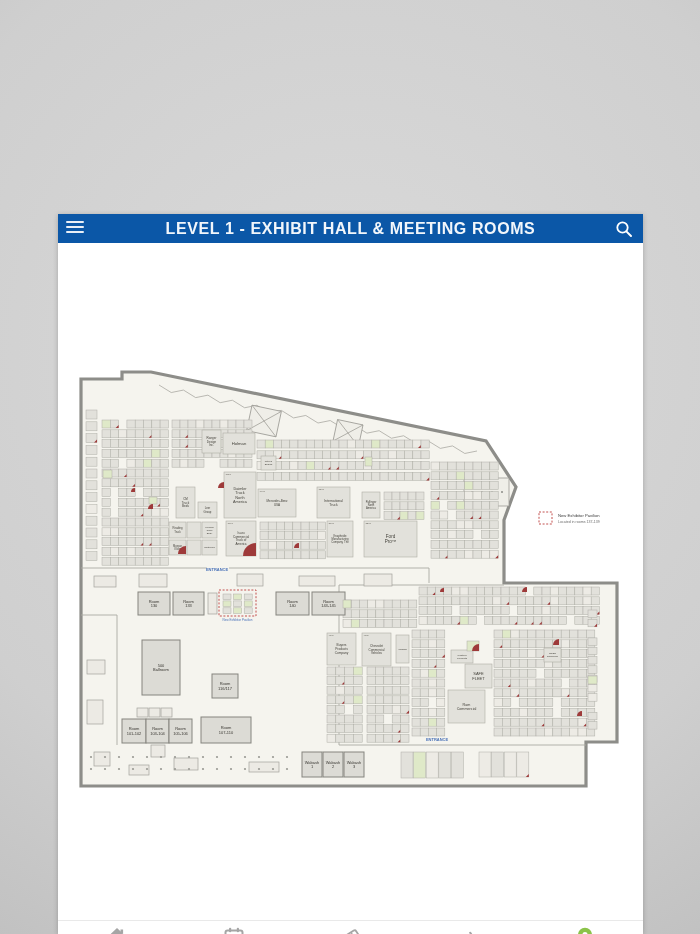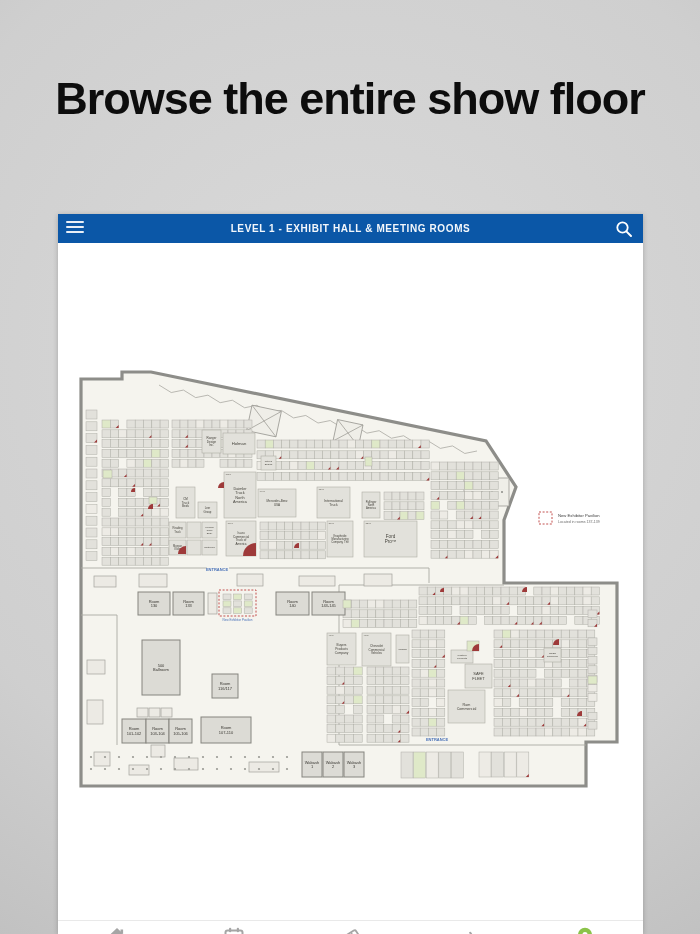--- a/index.html
+++ b/index.html
@@ -19,37 +19,36 @@
   }
   .app-header{
     position:absolute;left:0;top:0;width:585px;height:29px;
     background:#0b57a7;display:flex;align-items:center;
   }
   .menu-btn{position:absolute;left:8px;top:7px;width:20px;height:15px;cursor:pointer;}
   .menu-btn span{display:block;width:18px;height:2px;background:#e9eff7;margin:0 0 3px 0;border-radius:1px;}
   .app-title{
     position:absolute;left:40px;right:40px;top:0;height:29px;
     display:flex;align-items:center;justify-content:center;
-    color:rgba(255,255,255,.95);font-size:10px;font-weight:700;letter-spacing:.6px;
+    color:rgba(255,255,255,.95);font-size:16px;font-weight:700;letter-spacing:.6px;
     white-space:nowrap;
   }
   .search-btn{position:absolute;right:8px;top:4px;width:22px;height:22px;cursor:pointer;}
   .plan-wrap{position:absolute;left:0;top:29px;width:585px;height:691px;overflow:hidden;}
   .bottom-nav{
     position:absolute;left:0;bottom:0;width:585px;height:13px;background:#fff;
     border-top:1px solid #e9e9e9;display:flex;justify-content:space-around;
     overflow:hidden;
   }
   .nav-item{width:24px;height:24px;margin-top:4px;position:relative;}
 </style>
 </head>
 <body>
 
 <div class="headline">
-  <div>Browse the entire show floor</div>
 </div>
 
 <div class="device-card">
 
   <div class="app-header" title="LEVEL 1 - EXHIBIT HALL &amp; MEETING ROOMS">
     <div class="menu-btn">
       <span></span>
       <span></span>
       <span></span>
     </div>

